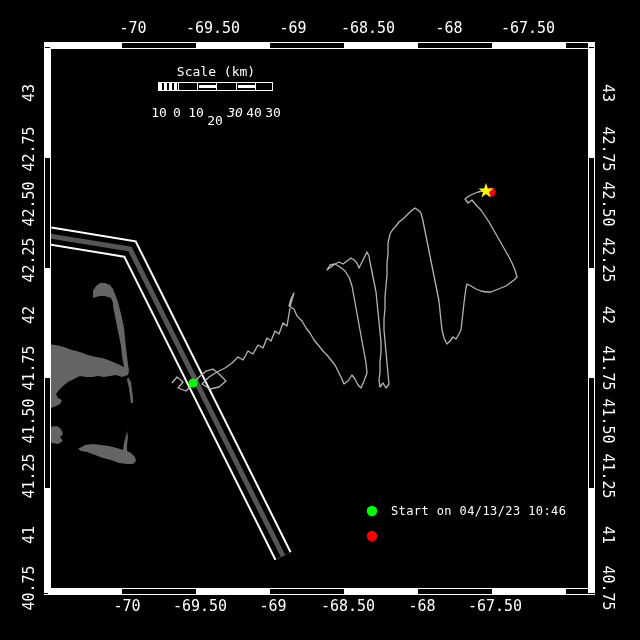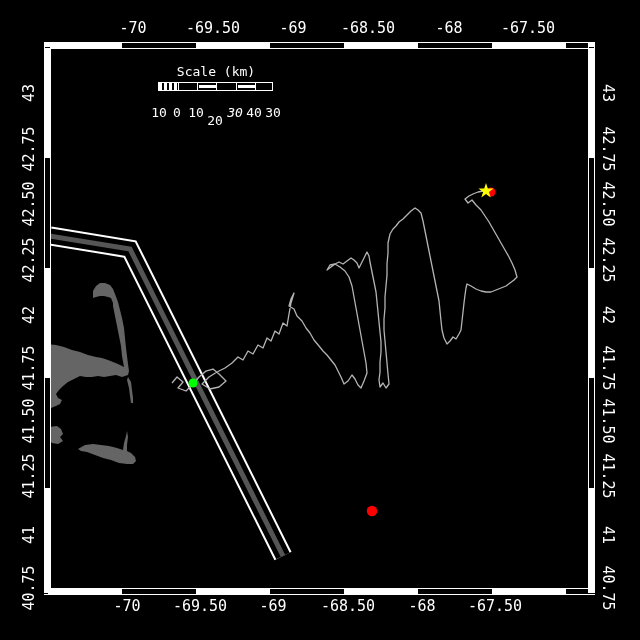--- a/index.html
+++ b/index.html
@@ -118,17 +118,23 @@
       <div class="sblab" style="left: 196px; top: 112px;">10</div>
       <div class="sblab" style="left: 215px; top: 112px; margin-top: 8px;">20</div>
       <div class="sblab" style="left: 235px; top: 112px; font-style: italic;">30</div>
       <div class="sblab" style="left: 254px; top: 112px;">40</div>
       <div class="sblab" style="left: 273px; top: 112px;">30</div>
     </div>
 
   <div id="legend">
       <div class="leg-row">
         <svg width="20" height="20" style="position: static;">
+          <circle cx="10" cy="10" r="5.2" fill="#00ff00"></circle>
+        </svg>
+        <span class="leg-text">Start on 04/13/23 10:46</span>
+      </div>
+      <div class="leg-row">
+        <svg width="20" height="20" style="position: static;">
           <circle cx="10" cy="10" r="5.2" fill="#ff0000"></circle>
         </svg>
       </div>
     </div>
 </div>
 
 </body></html>

